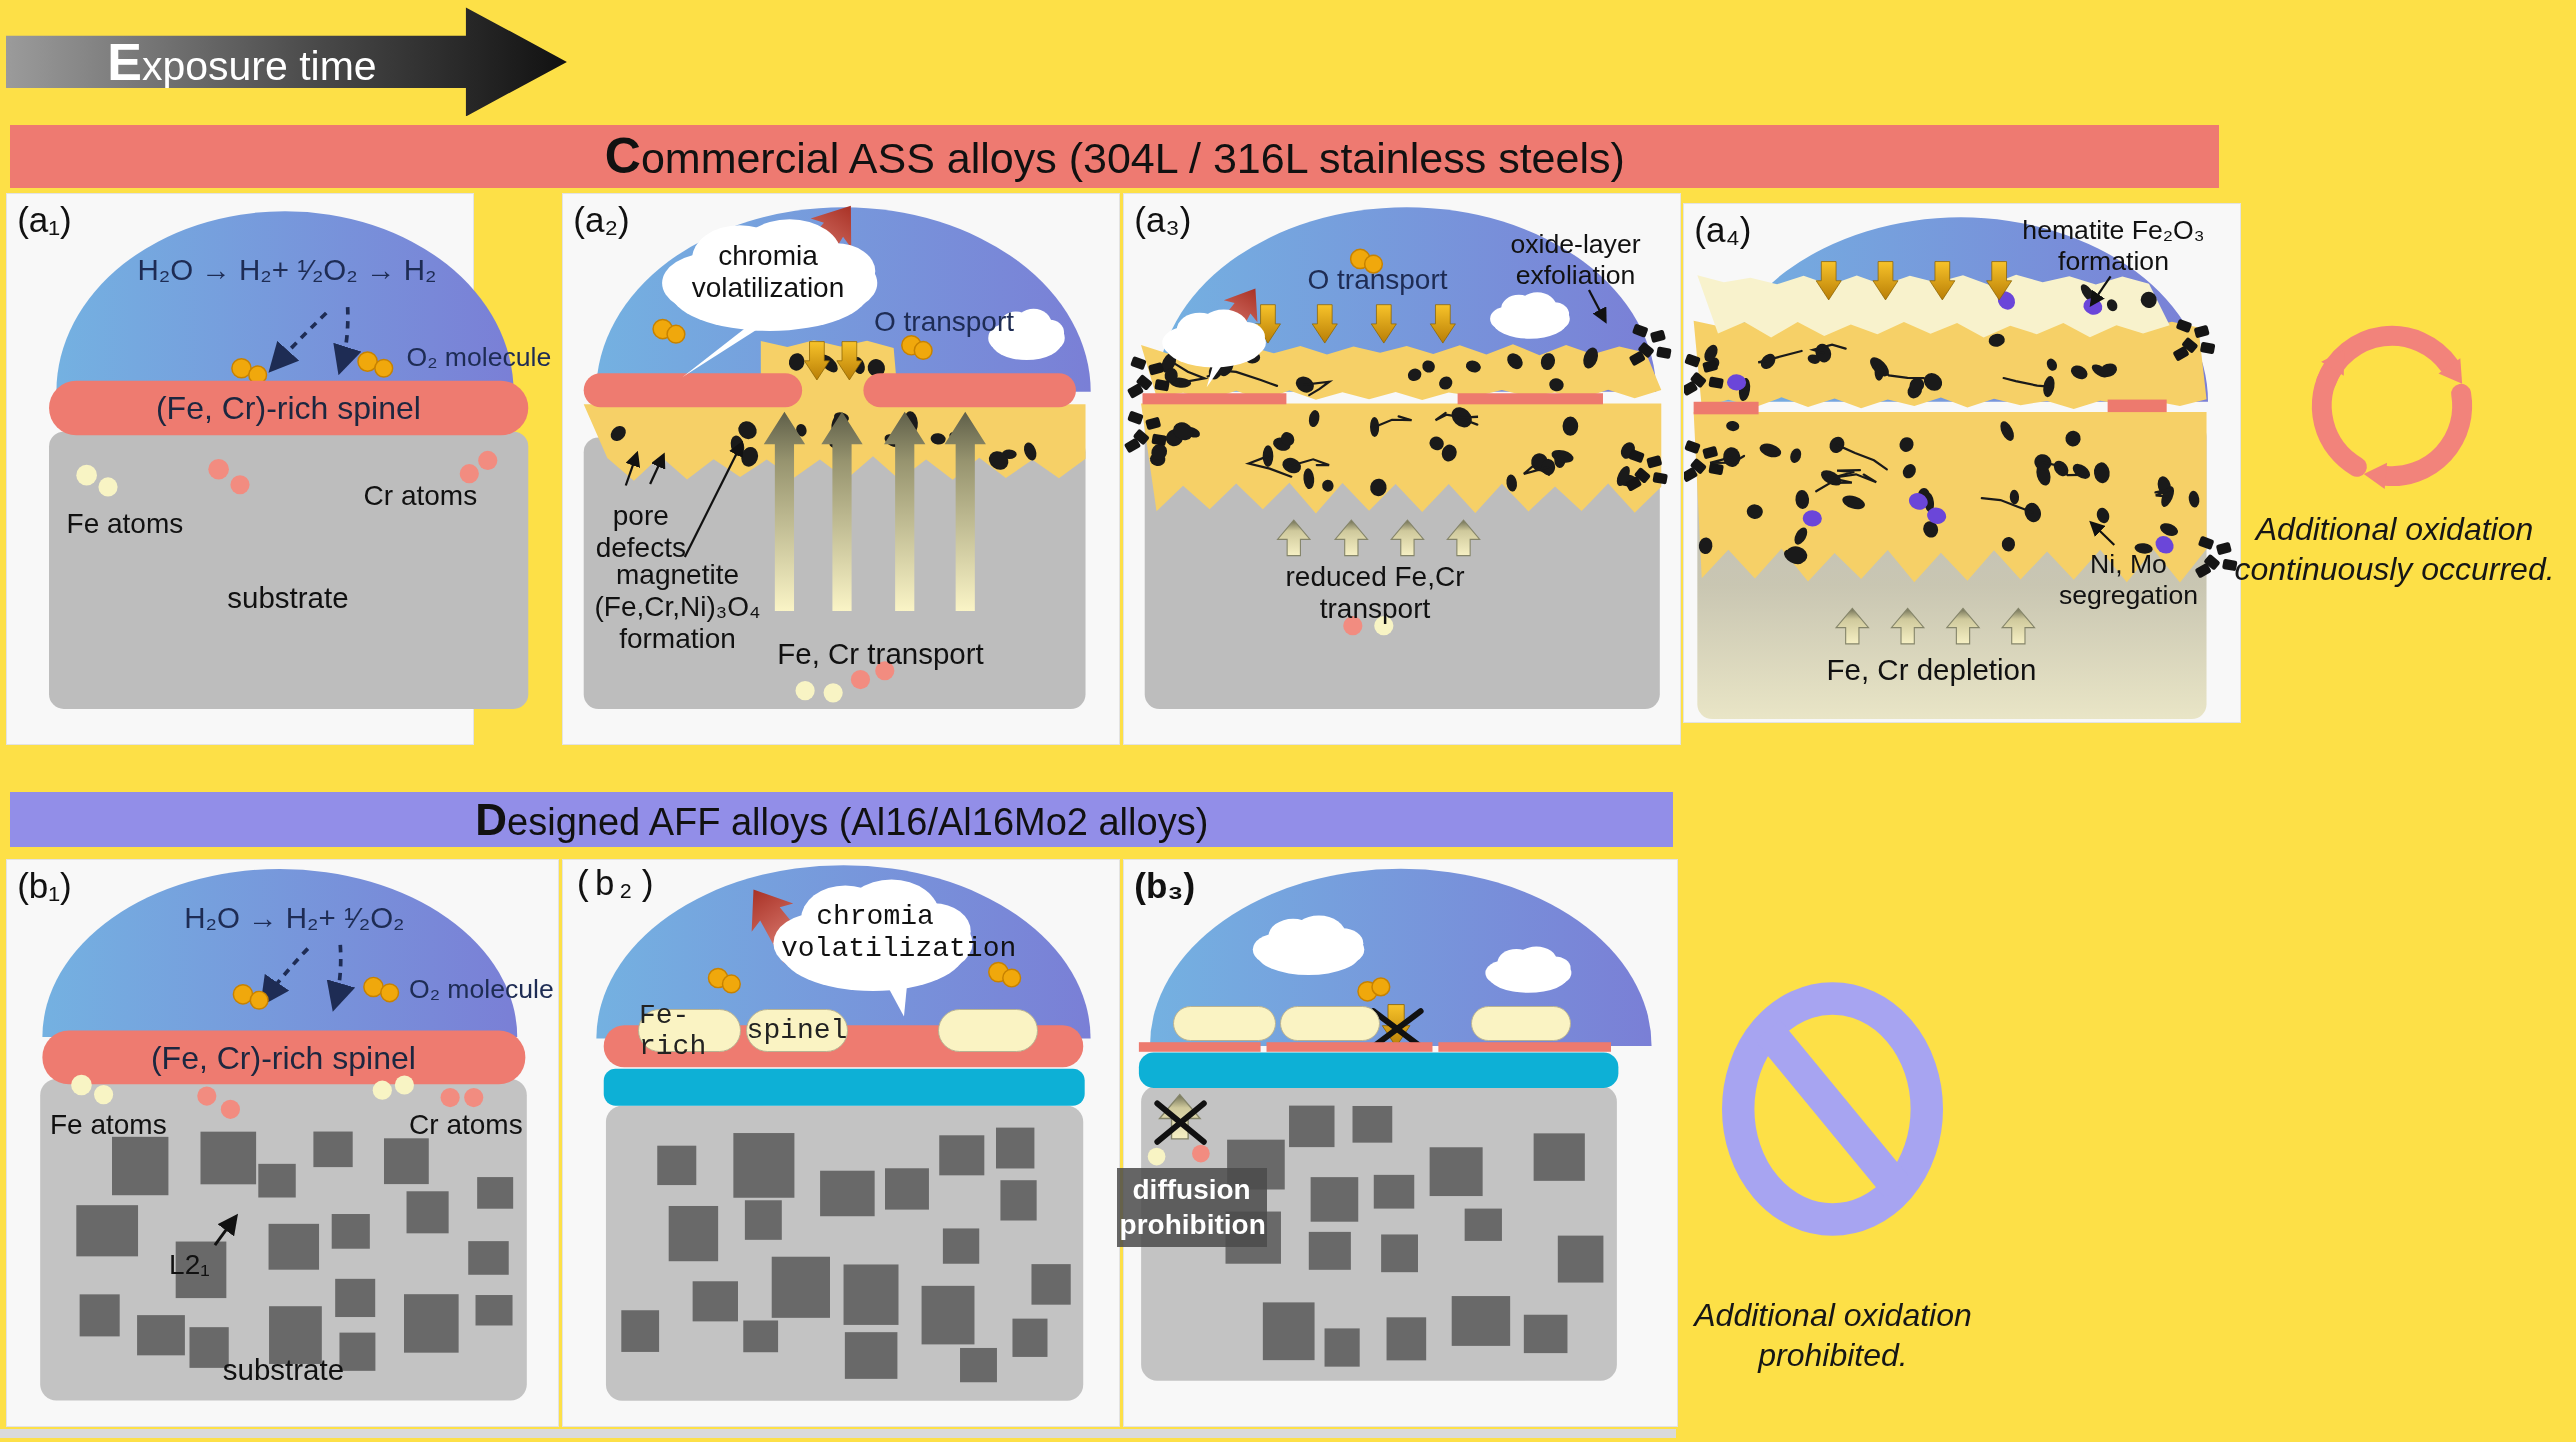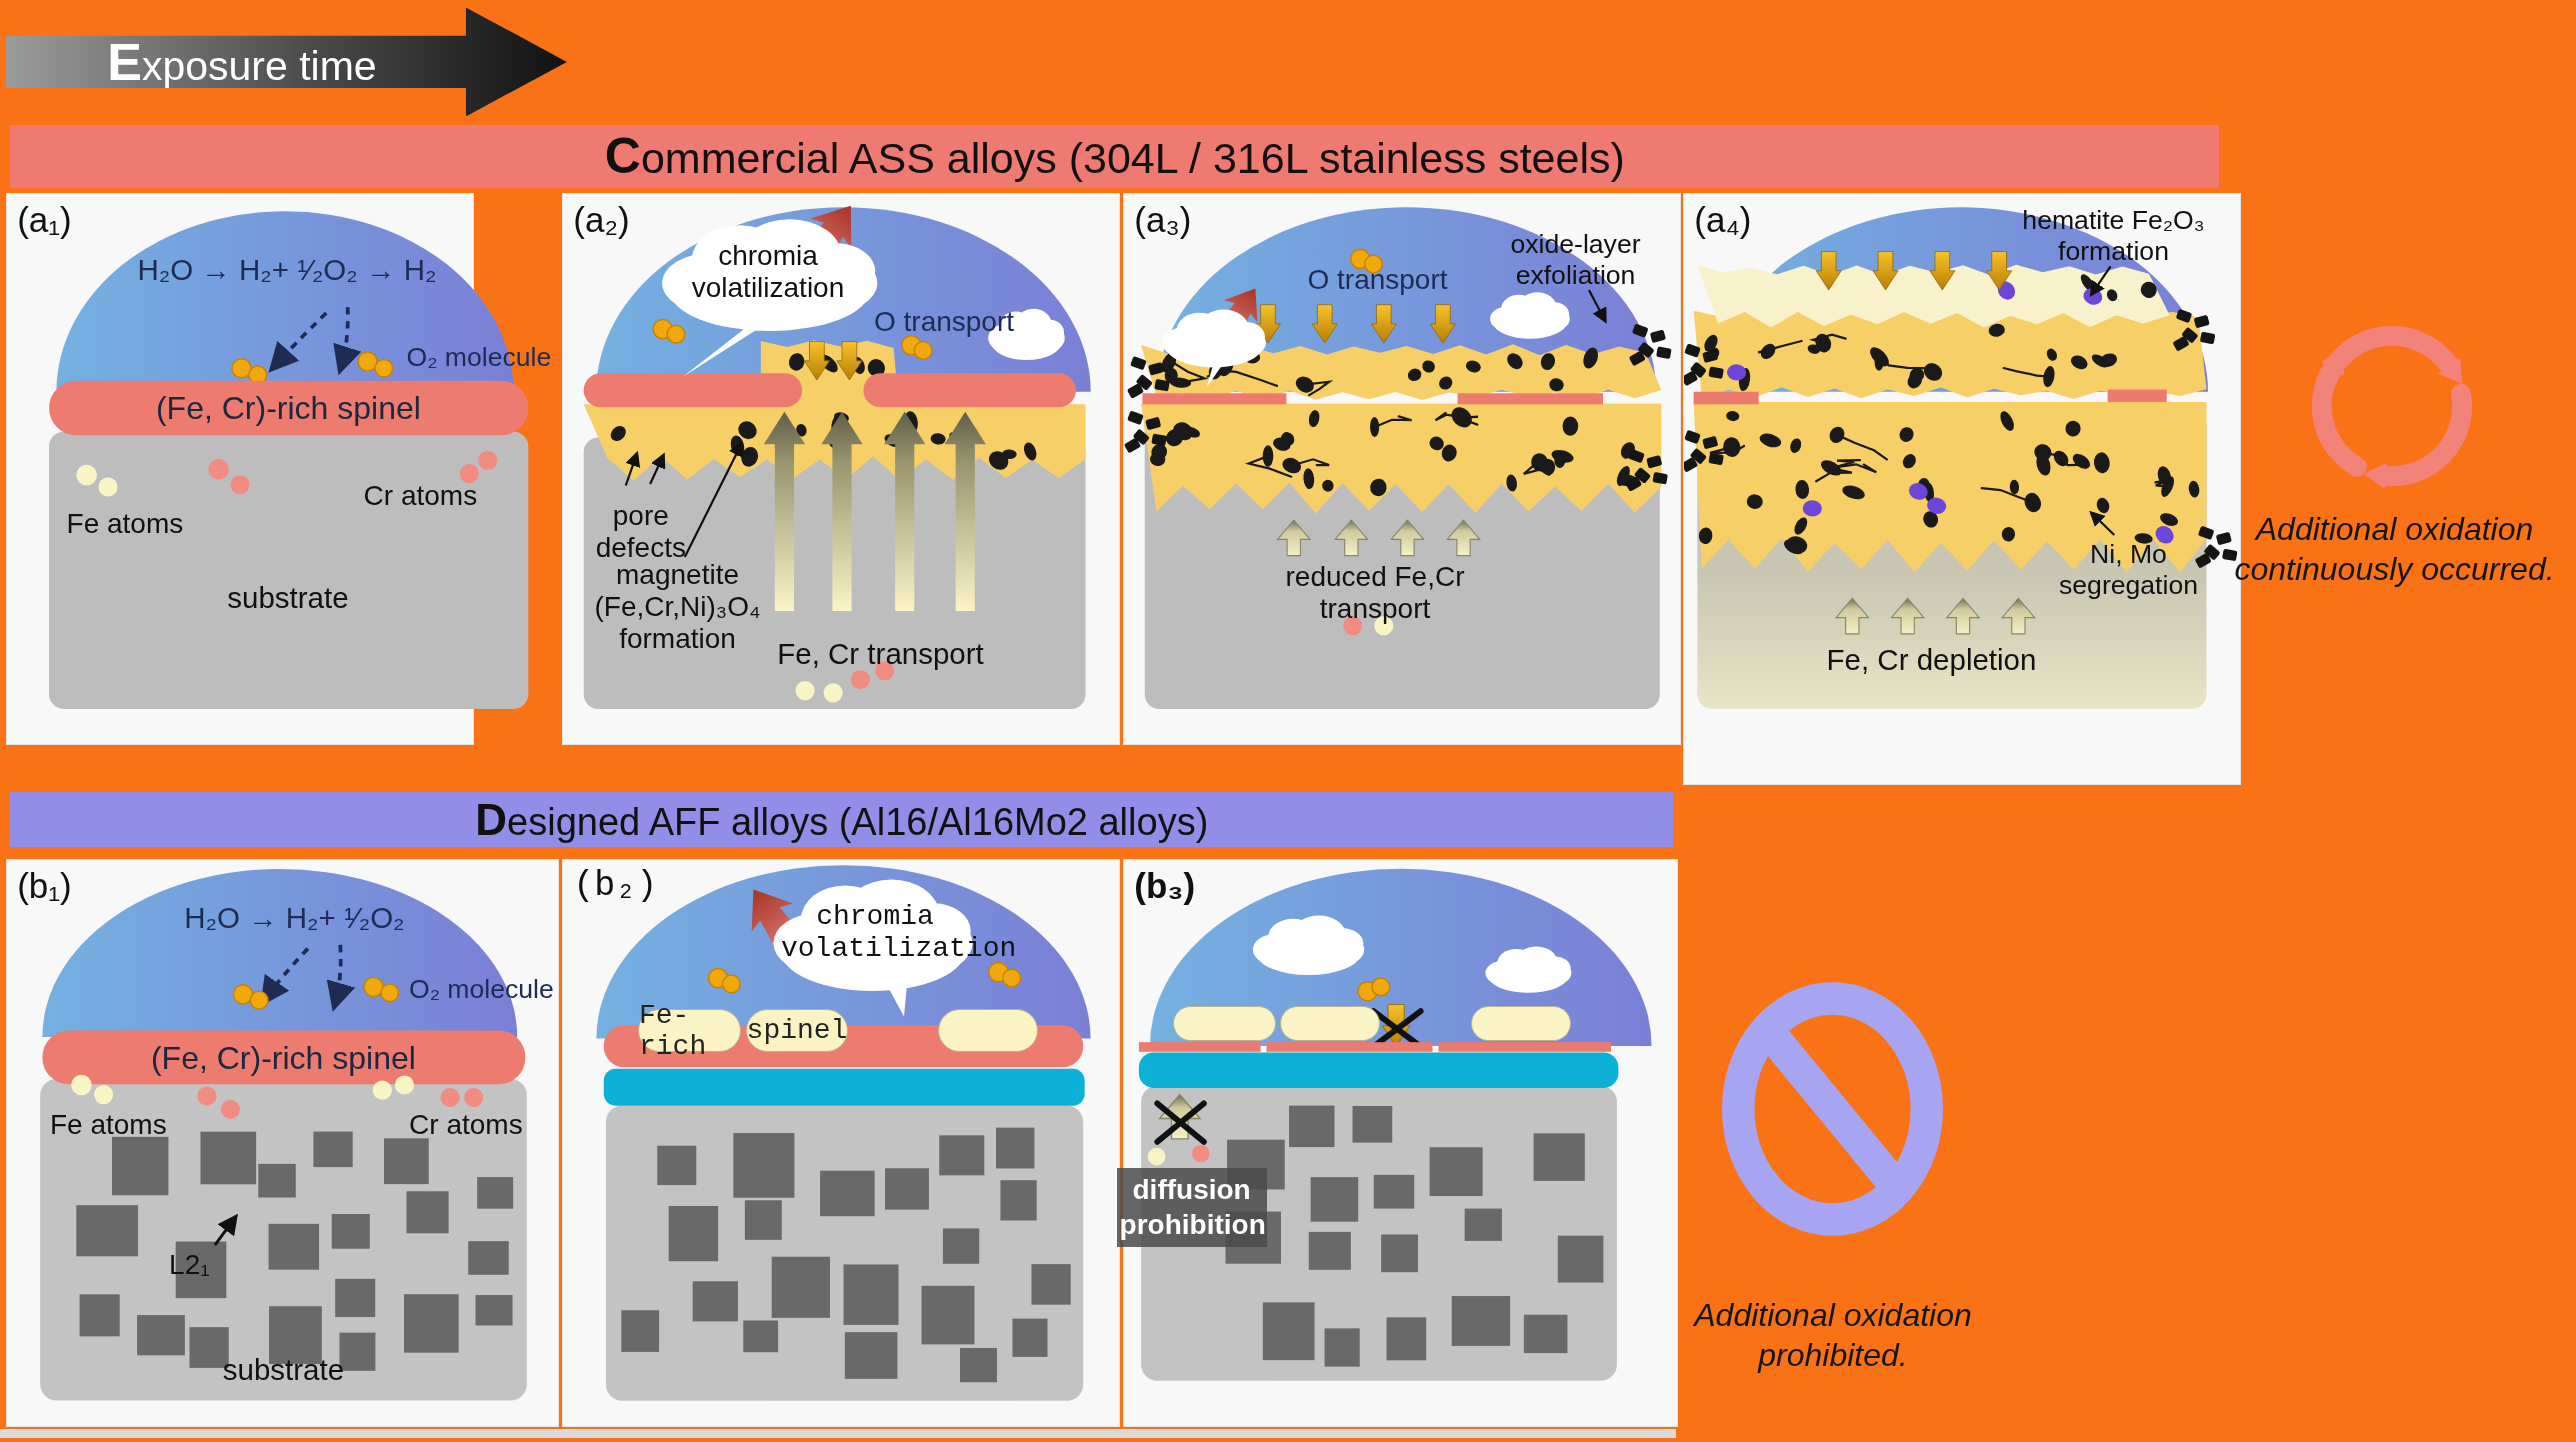--- a/index.html
+++ b/index.html
@@ -1,16 +1,16 @@
 <!DOCTYPE html>
 <html style="font-size:11.8px"><head>
 <meta charset="utf-8">
 <style>
   html,body{margin:0;padding:0;background:#fff;}
-  #canvas{position:relative;width:2576px;height:1442px;background:#f97316;overflow:hidden;
+  #canvas{position:relative;width:2576px;height:1442px;background:#fde047;overflow:hidden;
           font-family:"Liberation Sans","DejaVu Sans",sans-serif;color:#111;}
   .panel{position:absolute;background:#f8f8f8;border:0.7px solid #e3e3e3;box-sizing:border-box;}
   .panel svg.art{position:absolute;left:0;top:0;}
   .lbl{position:absolute;text-align:center;line-height:1.15;color:#111;}
   .navy{color:#1e2c54;}
   .tag{position:absolute;left:10.3px;top:5.9px;font-size:35px;color:#111;}
   .banner{position:absolute;text-align:center;color:#111;}
   .banner .rest{font-size:43px;}
   .banner .first{font-size:50px;font-weight:700;}
   .exposure{position:absolute;left:5.9px;top:7.4px;width:561px;height:109px;
@@ -339,21 +339,21 @@
       <use href="#arrUpCream" x="438" y="442"></use>
       <circle cx="310" cy="585" r="13" fill="#f28c80"></circle>
       <circle cx="352" cy="585" r="13" fill="#f8f4c4"></circle>
     </svg>
     <div class="tag">(a₃)</div>
     <div class="lbl navy" style="left:176px;top:70px;width:155px;font-size:28px;">O transport</div>
     <div class="lbl" style="left:361px;top:35px;width:181px;font-size:26.6px;">oxide-layer exfoliation</div>
     <div class="lbl" style="left:111px;top:367px;width:280px;font-size:28px;">reduced Fe,Cr transport</div>
   </div>
 
-  <div class="panel" style="left:1683px;top:193px;width:558px;height:592px;">
+  <div class="panel" style="left:1683px;top:203px;width:558px;height:520px;">
     <svg class="art" width="558" height="552" viewBox="0 0 756 748">
       <path d="M40,268 A335,250 0 0 1 710,268 Z" fill="url(#gdome)"></path>
       <rect x="18" y="295" width="690" height="403" rx="20" fill="url(#gsubA4)"></rect>
       <g>
           <polygon points="13,282 708,282 708,467.4106595609337 672,512.9953890144825 636,468.1869969367981 600,512.5250346064568 564,468.37764048576355 528,509.16931718587875 492,470.85773754119873 456,508.921648979187 420,469.07158946990967 384,510.4268217086792 348,472.4244794845581 312,512.3996458053589 276,468.81386852264404 240,508.1633634567261 204,472.9731552004814 168,511.48230743408203 132,467.2863883972168 96,507.3198854327202 60,468.66017973423004 24,507.16293346881866" fill="#f6d067"></polygon>
           <ellipse cx="334.2190071977675" cy="440.88371670246124" rx="11.227611541748047" ry="9.942727088928223" transform="rotate(70.1359748840332 334.2190071977675 440.88371670246124)" fill="#1a1a1a"></ellipse>
           <ellipse cx="622.7630944252014" cy="466.7104501724243" rx="12.399303436279297" ry="6.98635196685791" transform="rotate(7.26946234703064 622.7630944252014 466.7104501724243)" fill="#1a1a1a"></ellipse>
           <ellipse cx="487.03621059656143" cy="366.72076177597046" rx="15.199899673461914" ry="9.101842403411865" transform="rotate(75.04935264587402 487.03621059656143 366.72076177597046)" fill="#1a1a1a"></ellipse>
           <ellipse cx="95.87326216697693" cy="416.9024364352226" rx="10.897259712219238" ry="9.86871600151062" transform="rotate(4.848933219909668 95.87326216697693 416.9024364352226)" fill="#1a1a1a"></ellipse>
           <ellipse cx="527.1226535737514" cy="317.8998279571533" rx="10.707557916641235" ry="10.300565958023071" transform="rotate(96.13047122955322 527.1226535737514 317.8998279571533)" fill="#1a1a1a"></ellipse>

